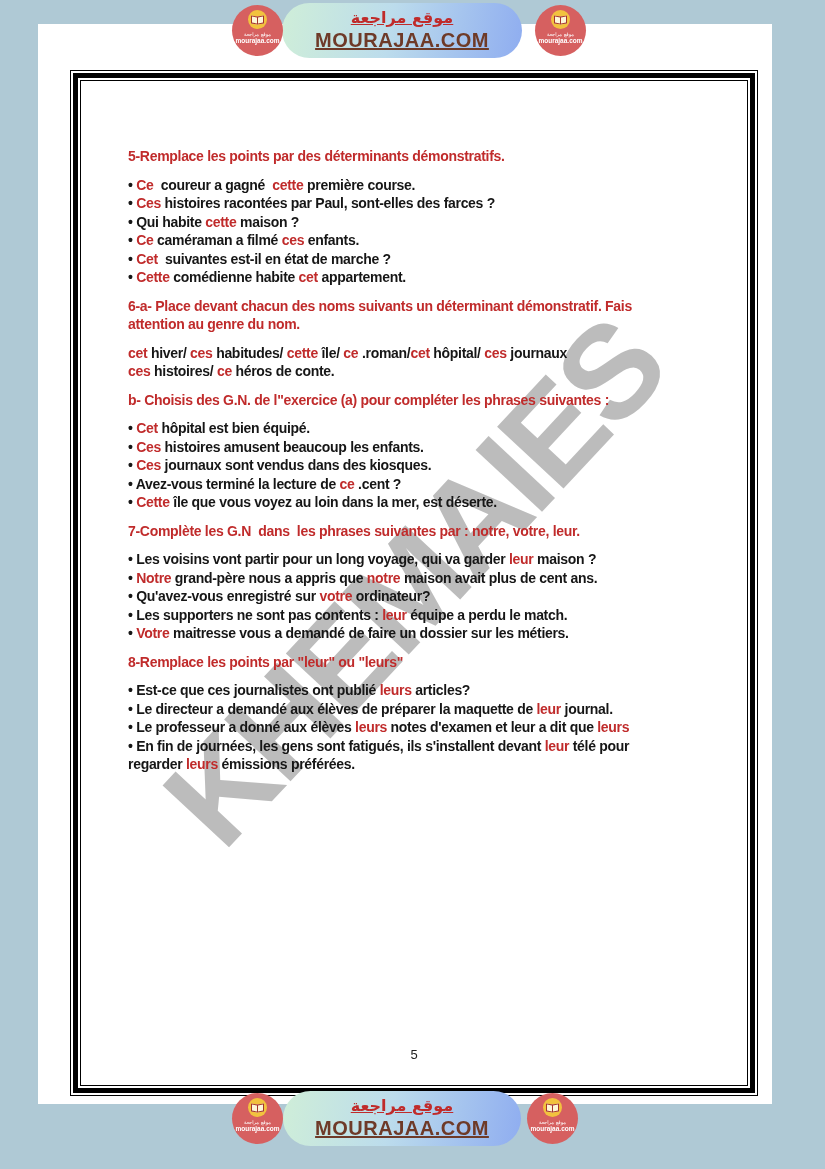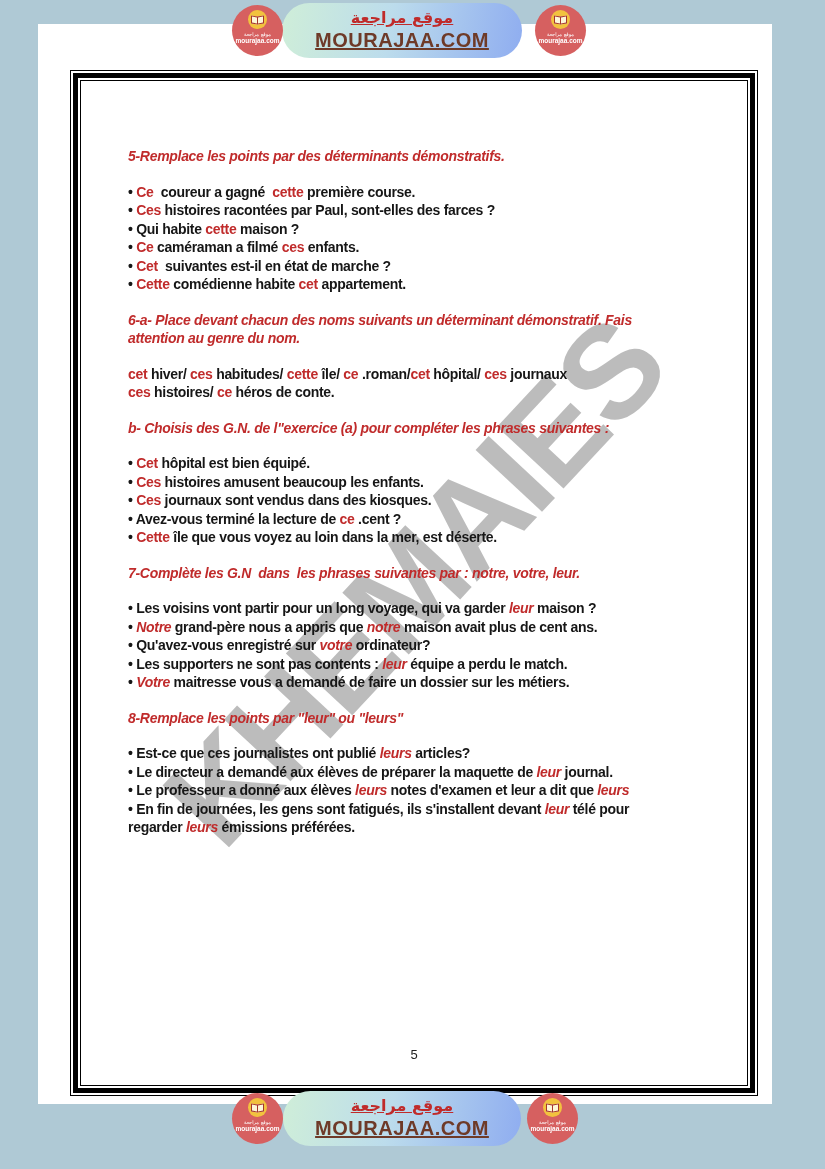--- a/index.html
+++ b/index.html
@@ -28,22 +28,22 @@
     transform:translate(-50%,-50%) rotate(-47deg);
     font:bold 132px/1 "Liberation Sans",sans-serif;
     letter-spacing:-5px;color:rgba(115,115,115,0.48);
     white-space:nowrap;z-index:0;user-select:none;
   }
   
   .content{position:relative;z-index:1;padding:66px 26px 0 47px;}
   .line{white-space:pre;font:bold 14px/18.5px "Liberation Sans",sans-serif;letter-spacing:-0.3px;color:var(--ink);}
   .s-k{color:var(--ink);}
   .s-r{color:var(--red);}
-  .s-ri{color:var(--red);font-style:italic;}
-  .block + .block{margin-top:17px;}
+  .s-ri{color:var(--red);}
+  .block + .block{margin-top:10px;}
   [data-name="block-t6"]{margin-top:19px;}
   [data-name="block-l6"]{margin-top:16px;}
   [data-name="block-t7"]{margin-top:19px;}
   [data-name="block-t8"]{margin-top:39px;}
   .page-number{
     position:absolute;left:0;right:0;top:967px;text-align:center;
     font:13px/14px "Liberation Sans",sans-serif;color:#222;z-index:1;
   }
   
   .pill{

